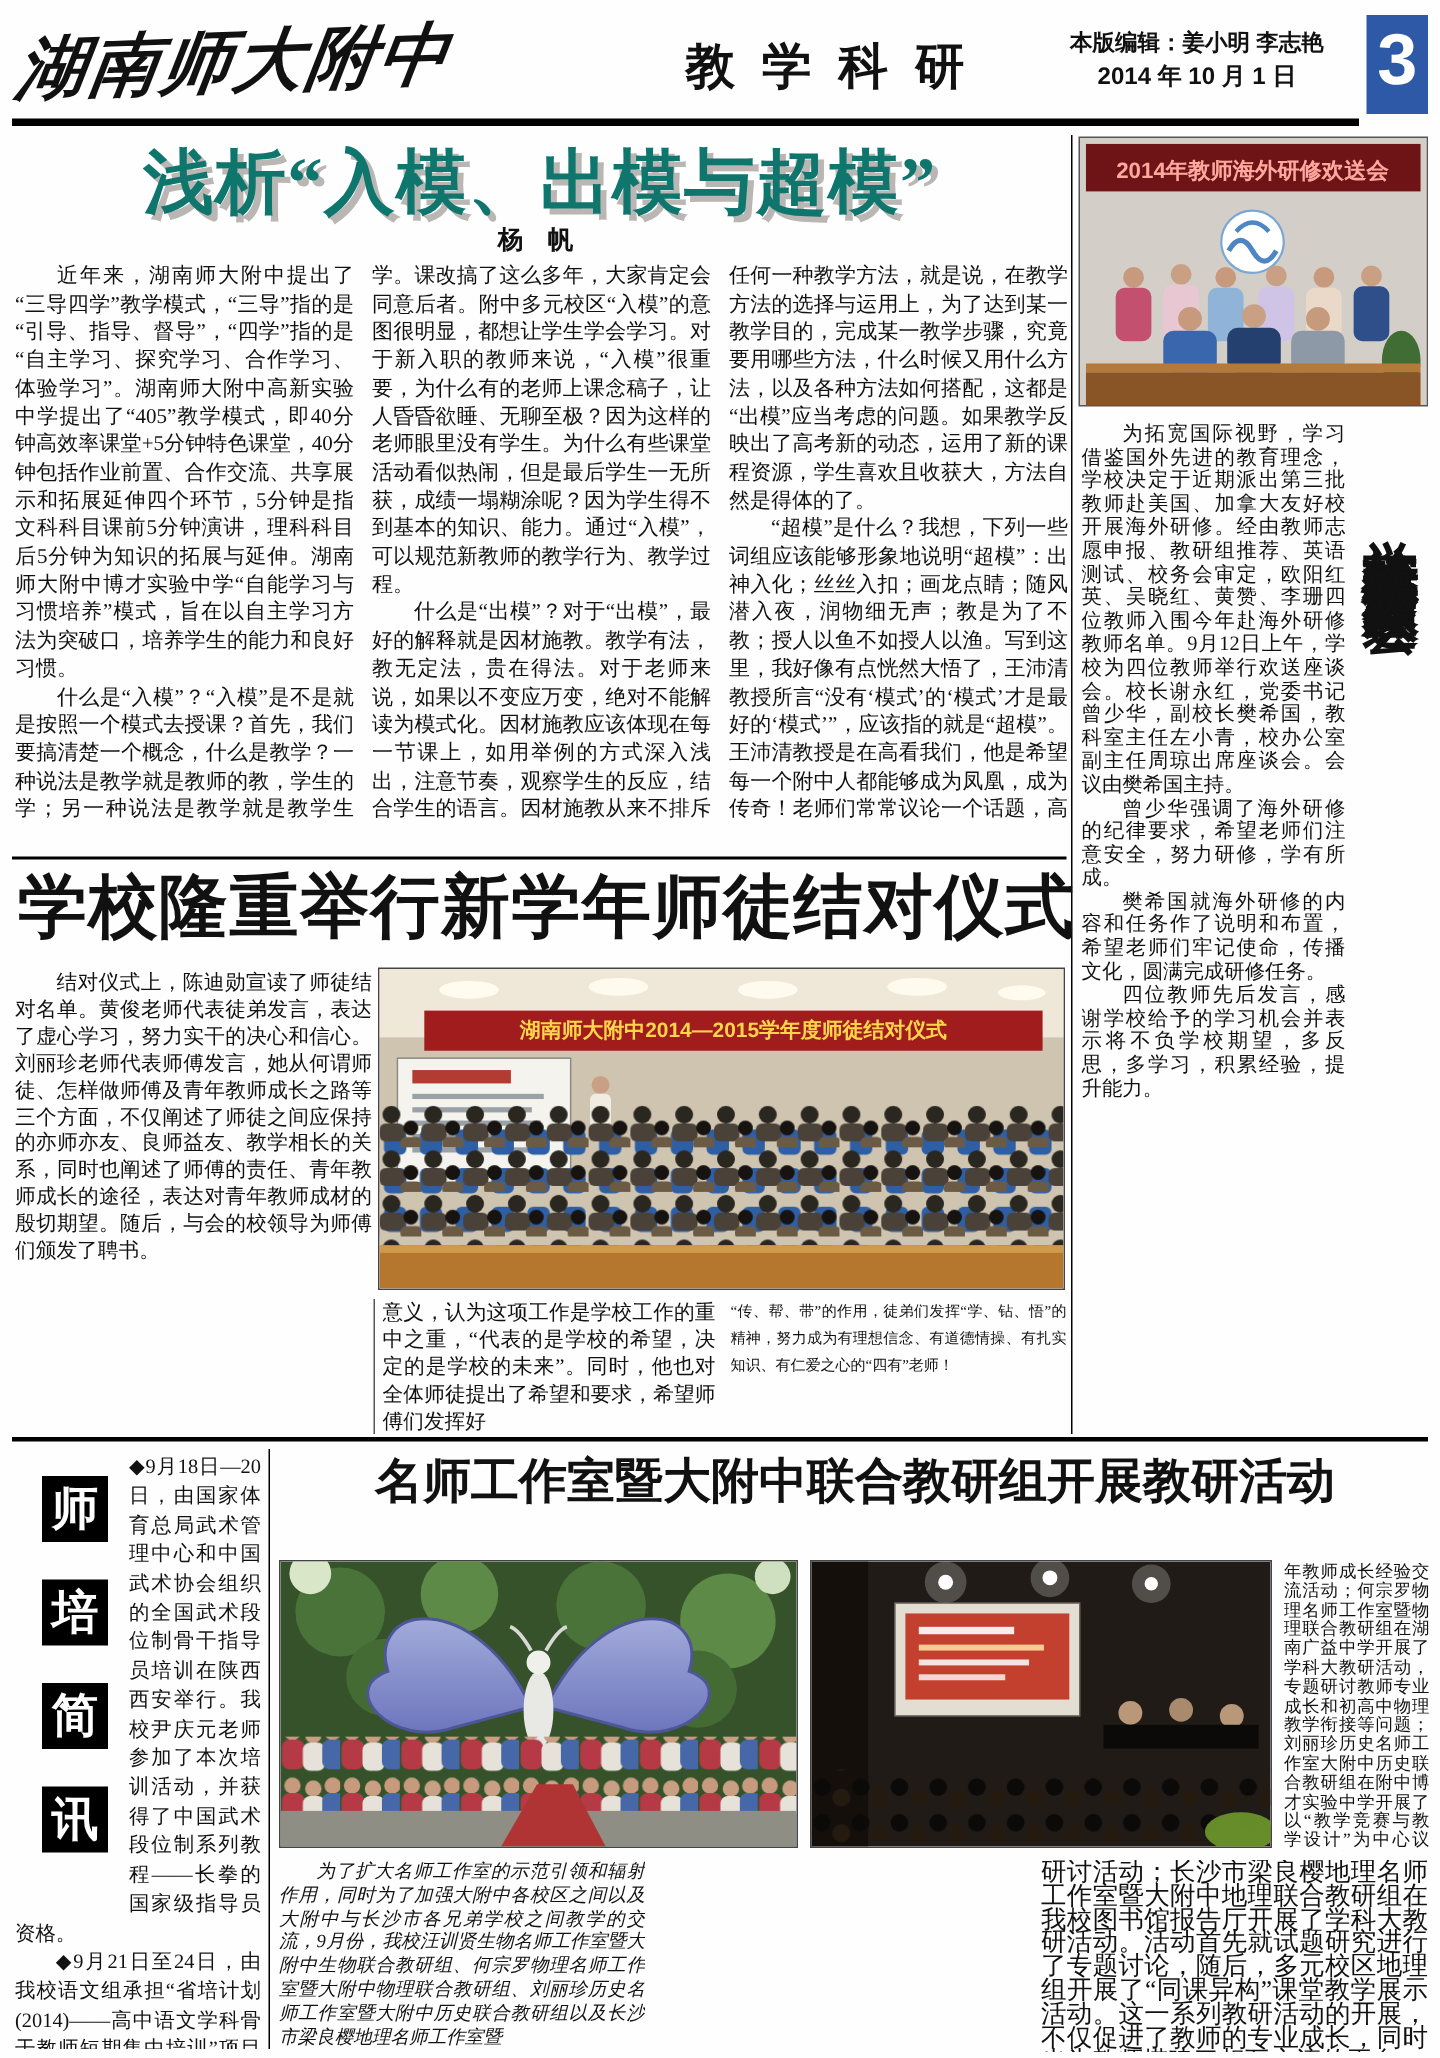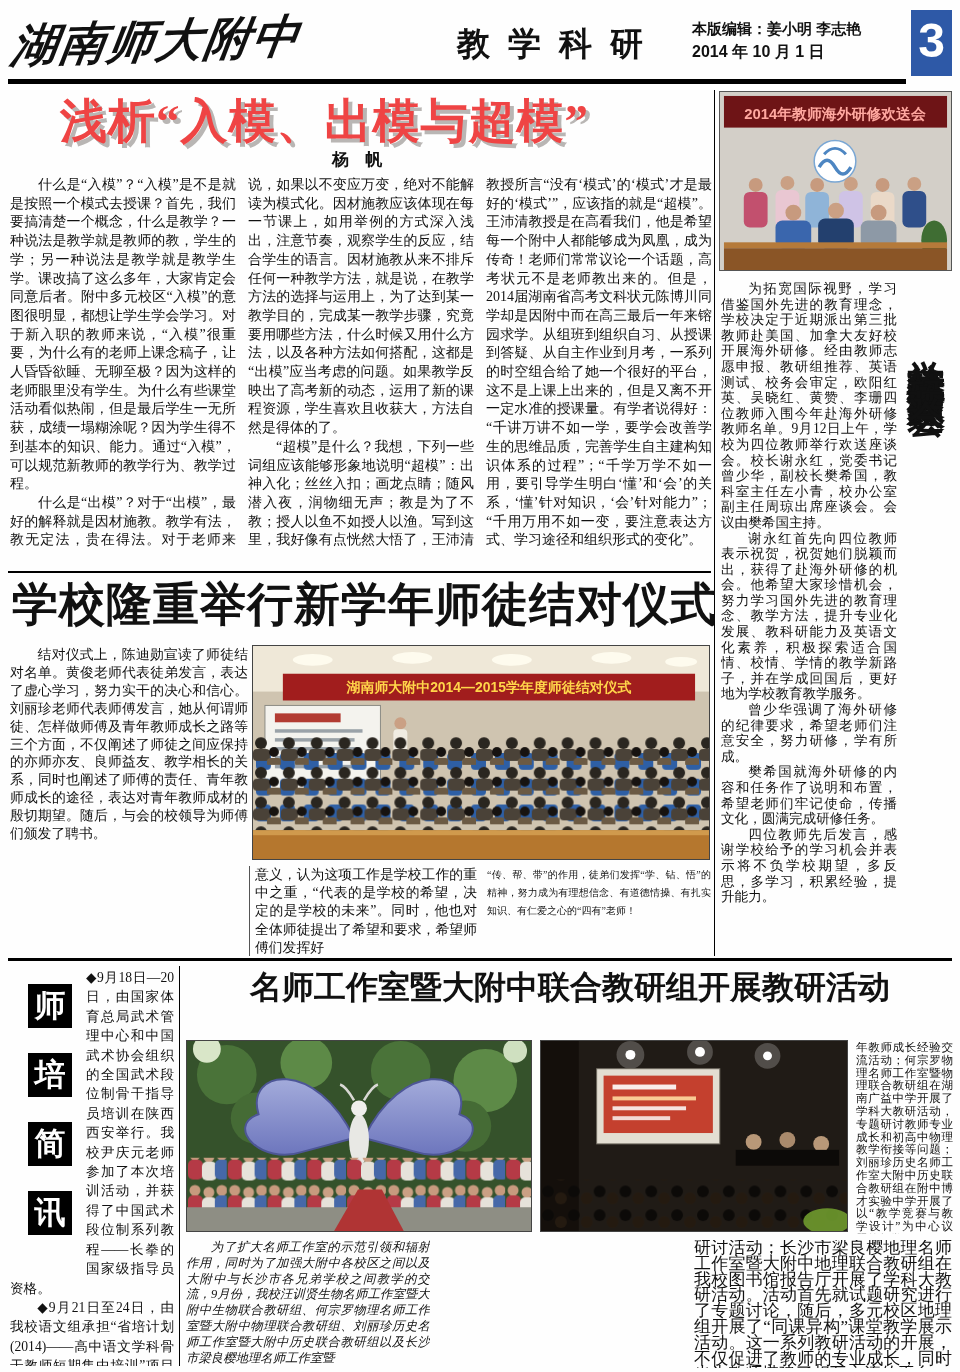--- a/index.html
+++ b/index.html
@@ -6,39 +6,39 @@
   .page{position:relative;width:960px;height:1372px;margin:0 auto;background:#fefefe;
         font-family:"Liberation Serif","DejaVu Serif",serif;color:#111;overflow:hidden;}
   [data-interactable]{box-sizing:border-box;}
 
   
   .masthead-logo{position:absolute;left:12px;top:10px;width:330px;height:66px;
     font-size:46px;font-weight:bold;font-style:italic;transform:skewX(-10deg) rotate(-2deg);
     letter-spacing:2px;white-space:nowrap;}
   .section-title{position:absolute;left:395px;top:22px;width:310px;text-align:center;
     font-size:33px;font-weight:bold;letter-spacing:18px;text-indent:18px;}
-  .editor-block{position:absolute;left:692px;top:18px;width:212px;text-align:left;
+  .editor-block{position:absolute;left:692px;top:18px;width:212px;text-align:center;
     font-family:"Liberation Sans",sans-serif;font-weight:bold;}
   .editor-line{font-size:15px;line-height:22px;}
   .date-line{font-size:16px;line-height:24px;}
   .page-num{position:absolute;left:911px;top:10px;width:41px;height:66px;background:#2e59a7;
     color:#fff;font-size:48px;font-weight:bold;text-align:center;line-height:62px;
     font-family:"Liberation Sans",sans-serif;}
   .header-rule{position:absolute;left:8px;top:79px;width:898px;height:5px;background:#000;}
 
   
   .vrule-main{position:absolute;left:714px;top:90px;width:1px;height:866px;background:#000;}
   .hrule-a1{position:absolute;left:8px;top:571px;width:703px;height:2px;background:#000;}
   .hrule-mid{position:absolute;left:8px;top:958px;width:944px;height:3px;background:#000;}
   .vrule-briefs{position:absolute;left:179px;top:966px;width:1px;height:400px;background:#000;}
   .vrule-mentor{position:absolute;left:249px;top:866px;width:1px;height:90px;background:#555;}
 
   
-  .a1-title{position:absolute;left:60px;top:90px;width:600px;
-    font-size:47px;font-weight:bold;color:#ef4444;letter-spacing:1px;
+  .a1-title{position:absolute;left:60px;top:90px;width:600px;text-align:center;
+    font-size:47px;font-weight:bold;color:#0f766e;letter-spacing:1px;
     text-shadow:4px 4px 0 #b9b6b4;white-space:nowrap;}
   .a1-author{position:absolute;left:60px;top:148px;width:600px;text-align:center;
     font-size:17px;font-weight:bold;letter-spacing:6px;}
   .a1-body{position:absolute;left:10px;top:176px;width:702px;height:392px;overflow:hidden;
     column-count:3;column-gap:12px;font-size:14px;line-height:18.7px;text-align:justify;}
   .a1-body p{margin:0;text-indent:2em;}
 
   
   .photo-a{position:absolute;left:719px;top:91px;width:233px;height:180px;border:1px solid #555;}
   .sendoff-text{position:absolute;left:721px;top:281px;width:176px;height:676px;overflow:hidden;
@@ -103,20 +103,21 @@
 
   <div class="vrule-main" data-interactable="false"></div>
   <div class="hrule-a1" data-interactable="false"></div>
   <div class="hrule-mid" data-interactable="false"></div>
   <div class="vrule-briefs" data-interactable="false"></div>
   <div class="vrule-mentor" data-interactable="false"></div>
 
   <div class="a1-title" data-interactable="false">浅析“入模、出模与超模”</div>
   <div class="a1-author" data-interactable="false">杨  帆</div>
   <div class="a1-body" data-interactable="false">
+    <p data-interactable="false">近年来，湖南师大附中提出了“三导四学”教学模式，“三导”指的是“引导、指导、督导”，“四学”指的是“自主学习、探究学习、合作学习、体验学习”。湖南师大附中高新实验中学提出了“405”教学模式，即40分钟高效率课堂+5分钟特色课堂，40分钟包括作业前置、合作交流、共享展示和拓展延伸四个环节，5分钟是指文科科目课前5分钟演讲，理科科目后5分钟为知识的拓展与延伸。湖南师大附中博才实验中学“自能学习与习惯培养”模式，旨在以自主学习方法为突破口，培养学生的能力和良好习惯。</p>
     <p data-interactable="false">什么是“入模”？“入模”是不是就是按照一个模式去授课？首先，我们要搞清楚一个概念，什么是教学？一种说法是教学就是教师的教，学生的学；另一种说法是教学就是教学生学。课改搞了这么多年，大家肯定会同意后者。附中多元校区“入模”的意图很明显，都想让学生学会学习。对于新入职的教师来说，“入模”很重要，为什么有的老师上课念稿子，让人昏昏欲睡、无聊至极？因为这样的老师眼里没有学生。为什么有些课堂活动看似热闹，但是最后学生一无所获，成绩一塌糊涂呢？因为学生得不到基本的知识、能力。通过“入模”，可以规范新教师的教学行为、教学过程。</p>
     <p data-interactable="false">什么是“出模”？对于“出模”，最好的解释就是因材施教。教学有法，教无定法，贵在得法。对于老师来说，如果以不变应万变，绝对不能解读为模式化。因材施教应该体现在每一节课上，如用举例的方式深入浅出，注意节奏，观察学生的反应，结合学生的语言。因材施教从来不排斥任何一种教学方法，就是说，在教学方法的选择与运用上，为了达到某一教学目的，完成某一教学步骤，究竟要用哪些方法，什么时候又用什么方法，以及各种方法如何搭配，这都是“出模”应当考虑的问题。如果教学反映出了高考新的动态，运用了新的课程资源，学生喜欢且收获大，方法自然是得体的了。</p>
     <p data-interactable="false">“超模”是什么？我想，下列一些词组应该能够形象地说明“超模”：出神入化；丝丝入扣；画龙点睛；随风潜入夜，润物细无声；教是为了不教；授人以鱼不如授人以渔。写到这里，我好像有点恍然大悟了，王沛清教授所言“没有‘模式’的‘模式’才是最好的‘模式’”，应该指的就是“超模”。王沛清教授是在高看我们，他是希望每一个附中人都能够成为凤凰，成为传奇！老师们常常议论一个话题，高考状元不是老师教出来的。但是，2014届湖南省高考文科状元陈博川同学却是因附中而在高三最后一年来镕园求学。从组班到组织自习、从授课到答疑、从自主作业到月考，一系列的时空组合给了她一个很好的平台，这不是上课上出来的，但是又离不开一定水准的授课量。有学者说得好：“千讲万讲不如一学，要学会改善学生的思维品质，完善学生自主建构知识体系的过程”；“千学万学不如一用，要引导学生明白‘懂’和‘会’的关系，‘懂’针对知识，‘会’针对能力”；“千用万用不如一变，要注意表达方式、学习途径和组织形式的变化”。</p>
 
   </div>
 
   <svg class="photo-a" data-interactable="false" viewBox="0 0 233 180" preserveAspectRatio="none">
     <rect x="0" y="0" width="233" height="180" fill="#d3cfc8" data-interactable="false"></rect>
     <rect x="4" y="4" width="225" height="32" fill="#6e1416" data-interactable="false"></rect>
     <text x="116" y="27" text-anchor="middle" font-size="15" font-weight="bold" fill="#ffa8a0" data-interactable="false">2014年教师海外研修欢送会</text>
@@ -147,21 +148,20 @@
       <circle cx="160" cy="122" r="8" fill="#c79a7e"></circle>
         <rect x="142" y="130" width="36" height="28" rx="7" fill="#8d99a6"></rect>
     </g>
     <ellipse cx="216" cy="150" rx="13" ry="20" fill="#3f6d33" data-interactable="false"></ellipse>
     <rect x="4" y="152" width="225" height="6" fill="#b57a3a" data-interactable="false"></rect>
     <rect x="4" y="158" width="225" height="22" fill="#8a5526" data-interactable="false"></rect>
   </svg>
 
   <div class="sendoff-text" data-interactable="false">
     <p data-interactable="false">为拓宽国际视野，学习借鉴国外先进的教育理念，学校决定于近期派出第三批教师赴美国、加拿大友好校开展海外研修。经由教师志愿申报、教研组推荐、英语测试、校务会审定，欧阳红英、吴晓红、黄赞、李珊四位教师入围今年赴海外研修教师名单。9月12日上午，学校为四位教师举行欢送座谈会。校长谢永红，党委书记曾少华，副校长樊希国，教科室主任左小青，校办公室副主任周琼出席座谈会。会议由樊希国主持。</p>
-    <p data-interactable="false">谢永红首先向四位教师表示祝贺，祝贺她们脱颖而出，获得了赴海外研修的机会。他希望大家珍惜机会，努力学习国外先进的教育理念、教学方法，提升专业化发展、教科研能力及英语文化素养，积极探索适合国情、校情、学情的教学新路子，并在学成回国后，更好地为学校教育教学服务。</p>
     <p data-interactable="false">曾少华强调了海外研修的纪律要求，希望老师们注意安全，努力研修，学有所成。</p>
     <p data-interactable="false">樊希国就海外研修的内容和任务作了说明和布置，希望老师们牢记使命，传播文化，圆满完成研修任务。</p>
     <p data-interactable="false">四位教师先后发言，感谢学校给予的学习机会并表示将不负学校期望，多反思，多学习，积累经验，提升能力。</p>
   </div>
   <div class="vertical-title" data-interactable="false">学校举行赴海外研修教师欢送会</div>
 
   <div class="a2-title" data-interactable="false">学校隆重举行新学年师徒结对仪式</div>
   <div class="a2-col1" data-interactable="false">
     <p data-interactable="false">结对仪式上，陈迪勋宣读了师徒结对名单。黄俊老师代表徒弟发言，表达了虚心学习，努力实干的决心和信心。刘丽珍老师代表师傅发言，她从何谓师徒、怎样做师傅及青年教师成长之路等三个方面，不仅阐述了师徒之间应保持的亦师亦友、良师益友、教学相长的关系，同时也阐述了师傅的责任、青年教师成长的途径，表达对青年教师成材的殷切期望。随后，与会的校领导为师傅们颁发了聘书。</p>
 

